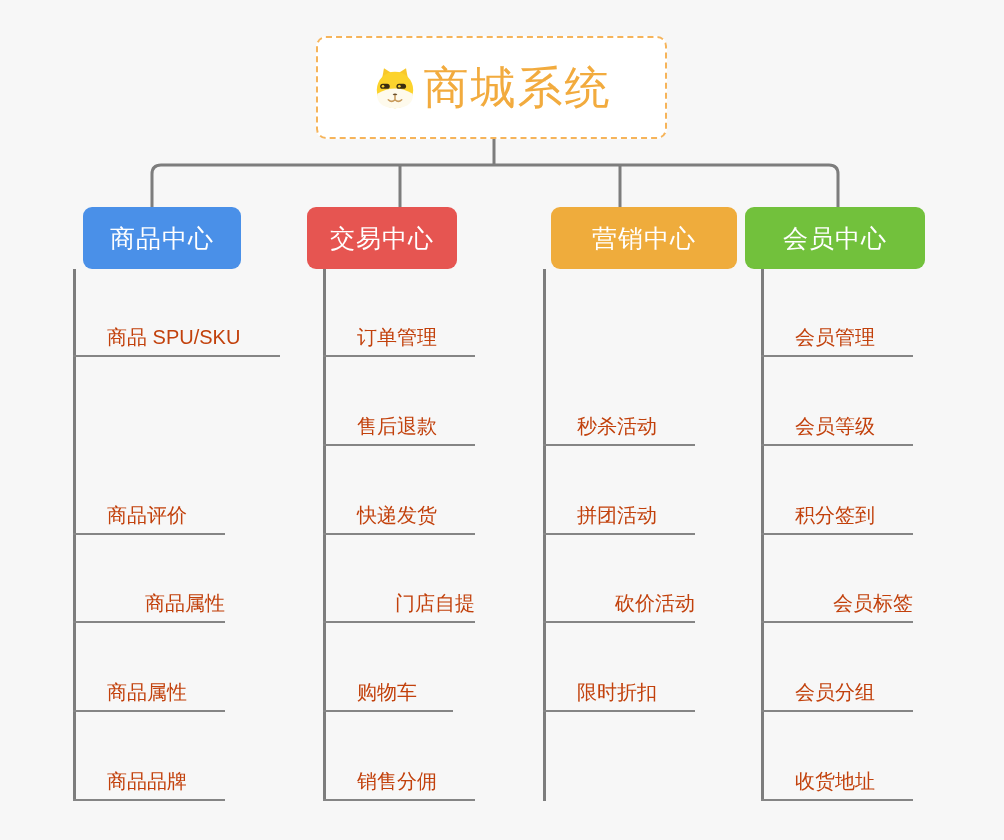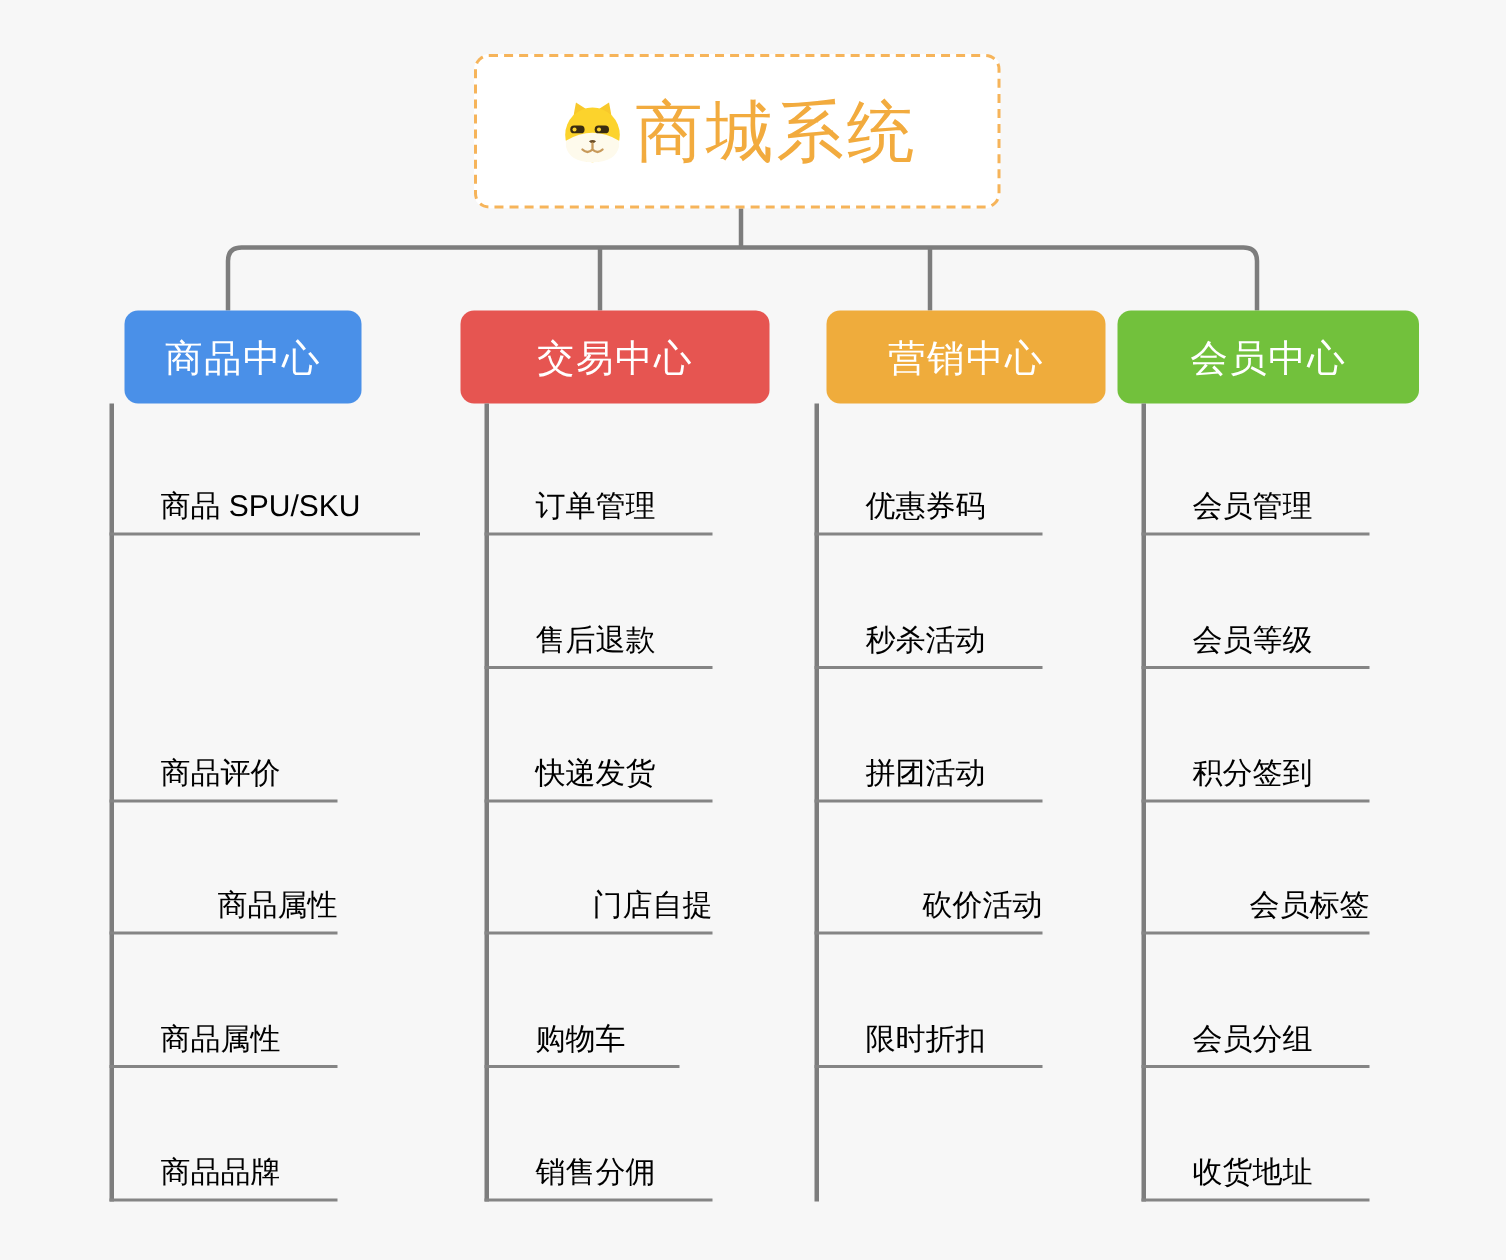--- a/index.html
+++ b/index.html
@@ -50,23 +50,23 @@
     border-radius:9px;
     display:flex;
     align-items:center;
     justify-content:center;
     color:#ffffff;
     font-size:25px;
     letter-spacing:1px;
     white-space:nowrap;
   }
   .b0{left:58px;width:158px;margin-left:25px;}
-  .b1{left:307px;width:206px;}
+  .b1{left:307px;width:150px;}
   .b2{left:527px;width:186px;margin-left:24px;}
-  .b3{left:745px;width:201px;}
+  .b3{left:745px;width:180px;}
   
   .trunk{
     position:absolute;
     top:269px;
     width:3px;
     height:532px;
     background:#7d7d7d;
   }
   .t0{left:73px;}
   .t1{left:323px;}
@@ -78,21 +78,21 @@
     height:36px;
     box-sizing:border-box;
     border-bottom:2px solid #858585;
     display:flex;
     align-items:flex-end;
   }
   .leaf span{
     padding-left:34px;
     padding-bottom:4px;
     font-size:20px;
-    color:#000000;
+    color:#c2410c;
     white-space:nowrap;
     margin-top:48px;
   }
   .c0{left:73px;}
   .c1{left:323px;}
   .c2{left:543px;}
   .c3{left:761px;}
   .r0{top:321px;}
   .r1{top:410px;}
   .r2{top:499px;}
@@ -171,23 +171,20 @@
   <div class="leaf c1 r3 w4">
       <span>门店自提</span>
     </div>
   <div class="leaf c1 r4 w3">
       <span>购物车</span>
     </div>
   <div class="leaf c1 r5 w4">
       <span>销售分佣</span>
     </div>
 
-  <div class="leaf c2 r0 w4">
-      <span>优惠券码</span>
-    </div>
   <div class="leaf c2 r1 w4">
       <span>秒杀活动</span>
     </div>
   <div class="leaf c2 r2 w4">
       <span>拼团活动</span>
     </div>
   <div class="leaf c2 r3 w4">
       <span>砍价活动</span>
     </div>
   <div class="leaf c2 r4 w4">

